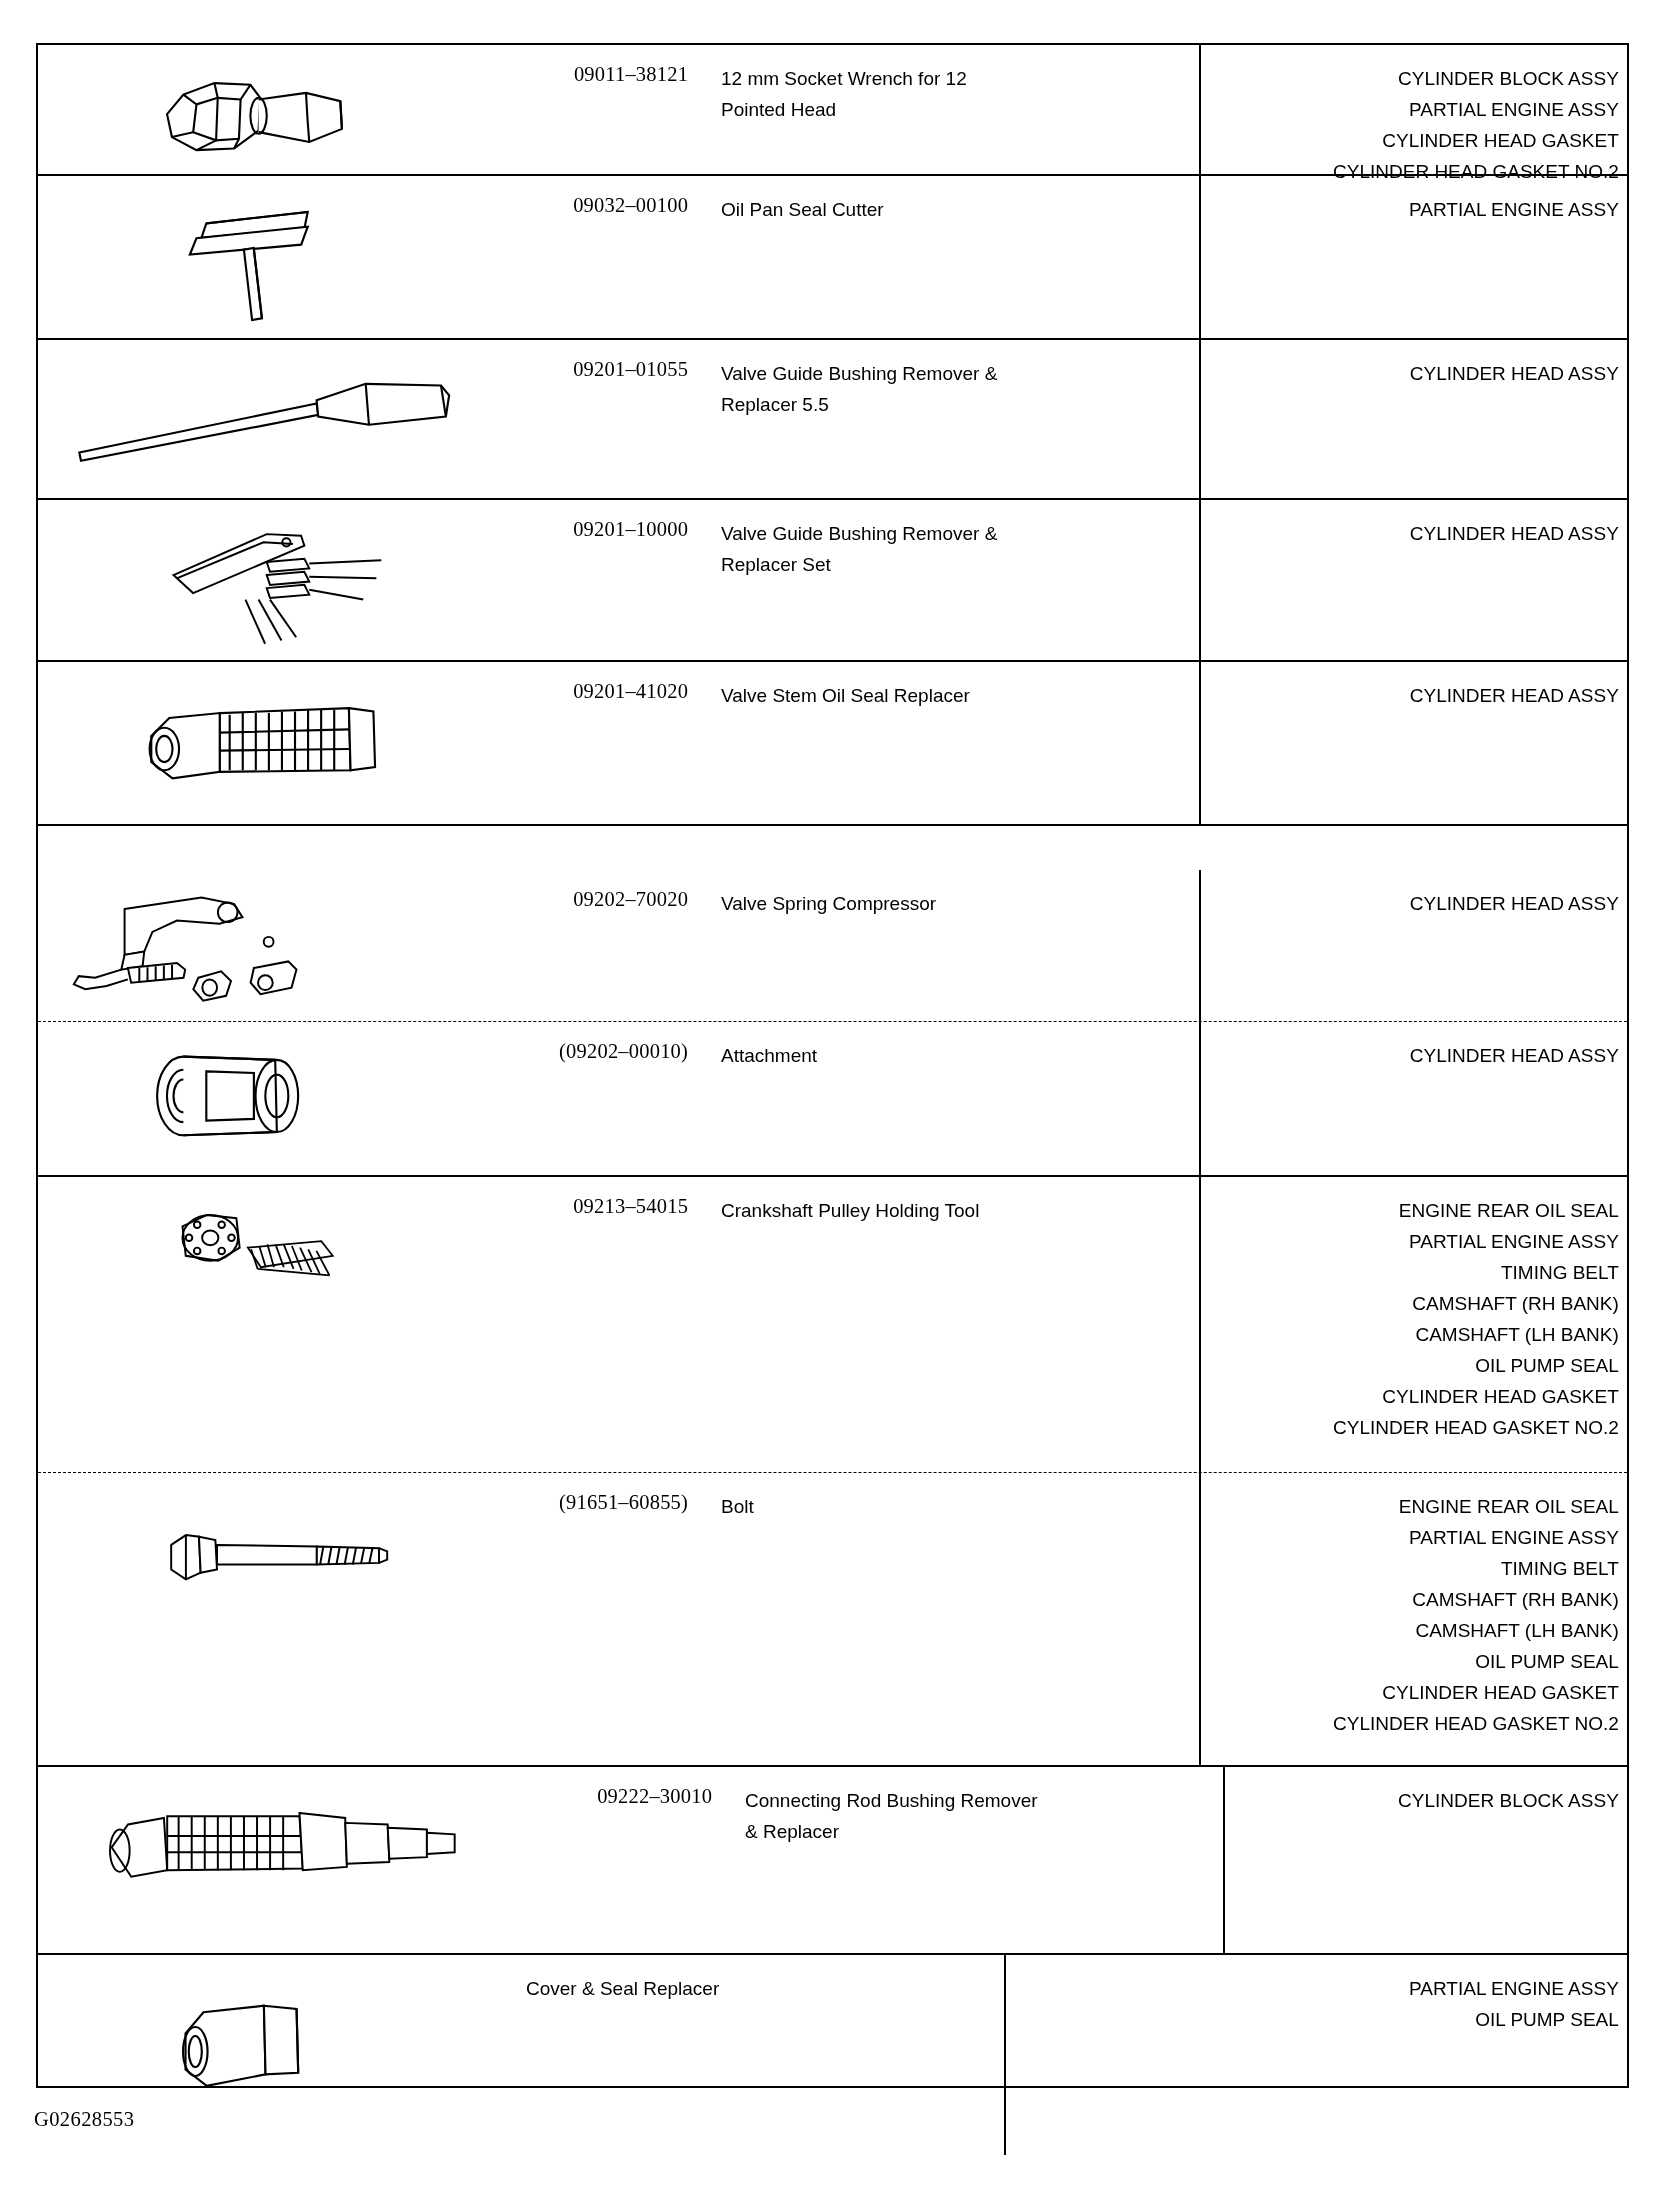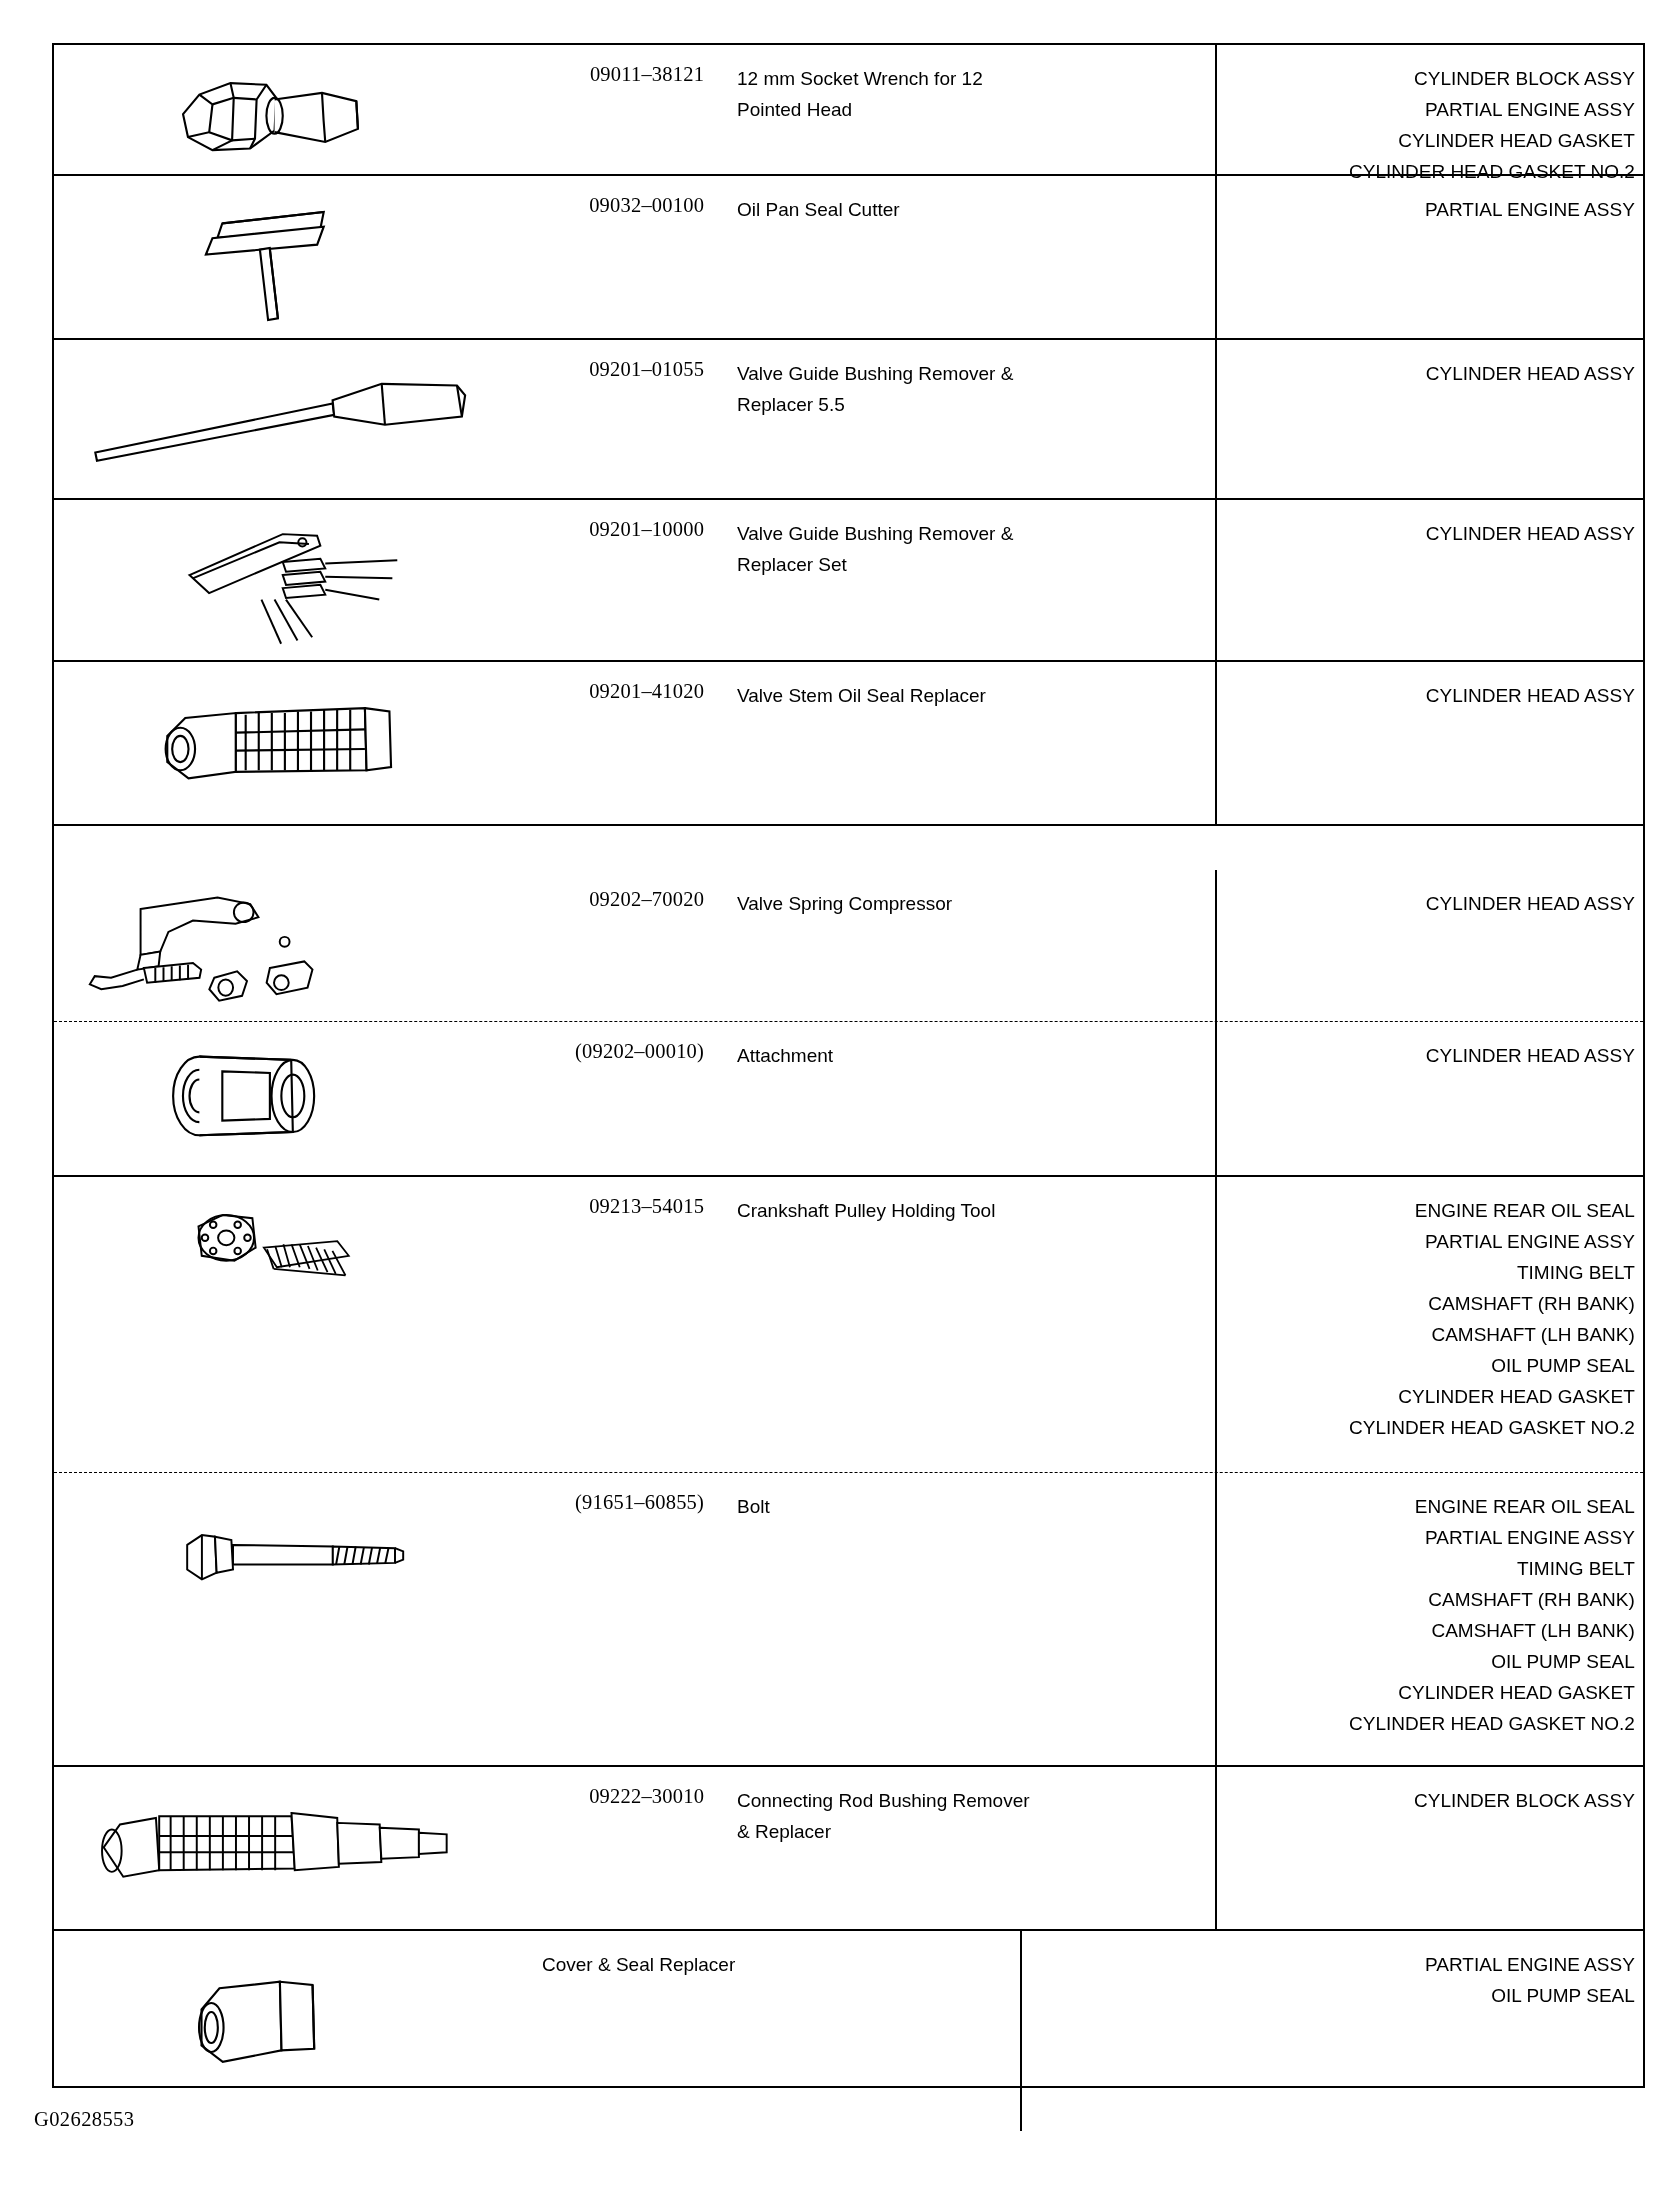--- a/index.html
+++ b/index.html
@@ -16,21 +16,21 @@
   }
   .page {
     position: relative;
     width: 1665px;
     height: 2205px;
     box-sizing: border-box;
   }
   
   .sst-table {
     position: absolute;
-    left: 52px;
+    left: 36px;
     top: 43px;
     width: 1593px;
     height: 2045px;
     border: 2.5px solid #000;
     box-sizing: border-box;
   }
   .row {
     display: flex;
     box-sizing: border-box;
     border-bottom: 2.5px solid #000;
@@ -365,21 +365,21 @@
         <span class="apply-line">PARTIAL ENGINE ASSY</span>
         <span class="apply-line">TIMING BELT</span>
         <span class="apply-line">CAMSHAFT (RH BANK)</span>
         <span class="apply-line">CAMSHAFT (LH BANK)</span>
         <span class="apply-line">OIL PUMP SEAL</span>
         <span class="apply-line">CYLINDER HEAD GASKET</span>
         <span class="apply-line">CYLINDER HEAD GASKET NO.2</span>
       </div>
     </div>
 
-    <div class="row" style="height:164px;">
+    <div class="row" style="height:188px;padding-left:24px;">
       <div class="cell-img">
         <div class="ill" style="left:41px;top:33px;">
           <svg width="393" height="98" viewBox="0 0 480 120">
             <g fill="none" stroke="#000" stroke-width="2.4">
               <path d="M10 58 L30 30 L74 22 L78 86 L34 94 Z" fill="#fff"></path>
               <ellipse cx="20" cy="62" rx="12" ry="26"></ellipse>
               <path d="M78 20 L240 20 L244 84 L78 86 Z" fill="#fff"></path>
               <path d="M92 20 L92 86 M108 20 L108 86 M124 20 L124 86 M140 20 L140 86 M156 20 L156 86 M172 20 L172 86 M188 20 L188 86 M204 20 L204 86 M220 20 L220 86"></path>
               <path d="M78 44 L242 44 M78 64 L243 64"></path>
               <path d="M240 16 L296 22 L298 82 L244 86 Z" fill="#fff"></path>

